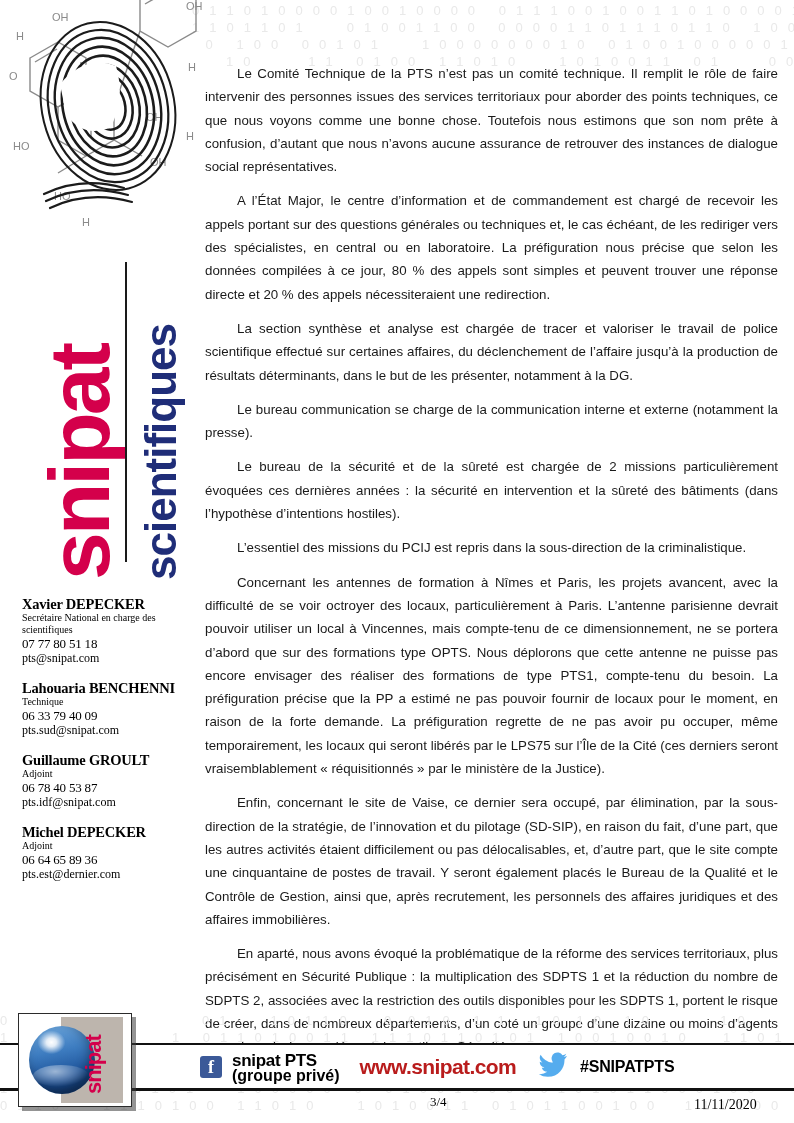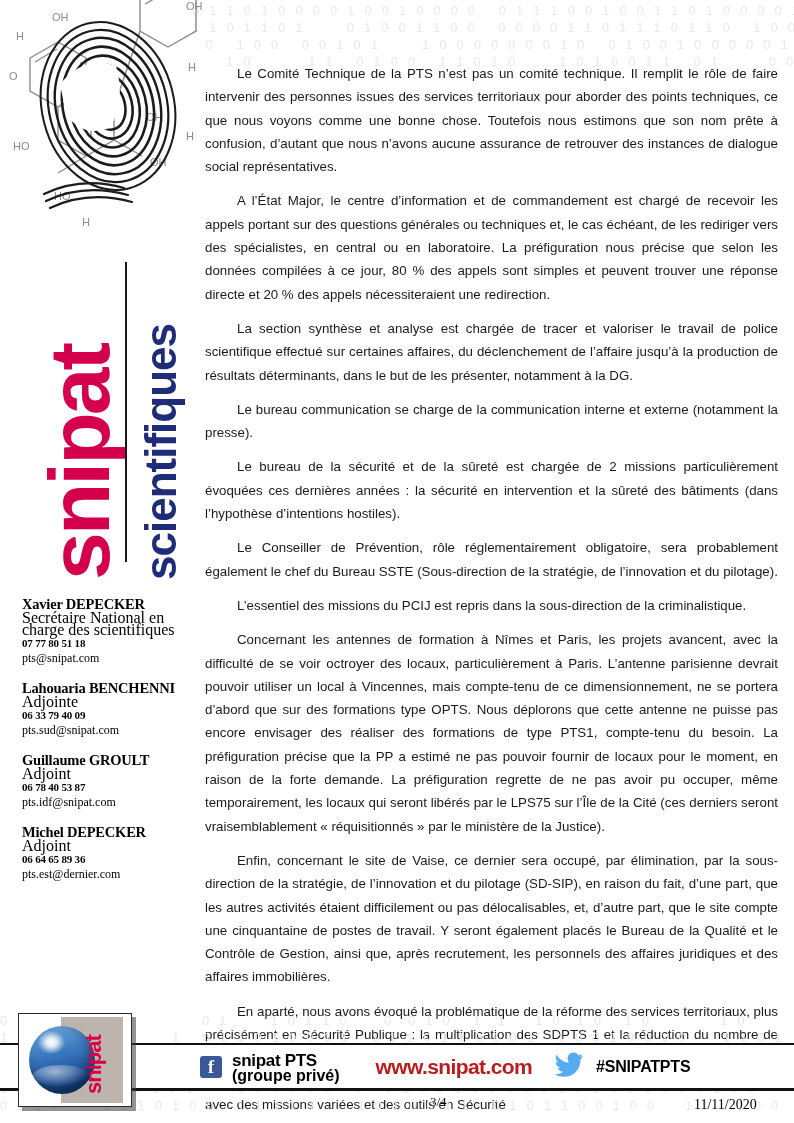--- a/index.html
+++ b/index.html
@@ -103,26 +103,26 @@
   .contact {
     margin-bottom: 15px;
   }
   .contact-name {
     font-weight: bold;
     font-size: 14.5px;
     line-height: 16px;
     letter-spacing: -0.2px;
   }
   .contact-role {
-    font-size: 16px;
+    font-size: 10px;
     line-height: 12px;
   }
   .contact-phone {
-    font-weight: bold;
-    font-size: 11px;
+    font-weight: normal;
+    font-size: 13px;
     line-height: 15px;
     letter-spacing: -0.2px;
   }
   .contact-mail {
     font-size: 12px;
     line-height: 14px;
   }
 
   
   #body-text {
@@ -239,21 +239,21 @@
     top: 1px;
     text-align: center;
     color: #ffffff;
     font-family: "Liberation Serif", serif;
     font-weight: bold;
     font-size: 18px;
     line-height: 21px;
   }
   #fb-text {
     margin-left: 10px;
-    margin-right: 36px;
+    margin-right: 20px;
   }
   #fb-title {
     font-family: "Liberation Sans", sans-serif;
     font-size: 17px;
     font-weight: bold;
     line-height: 18px;
     color: #000;
     letter-spacing: -0.3px;
   }
   #fb-sub {
@@ -373,21 +373,21 @@
 
     <div class="contact">
       <div class="contact-name">Xavier DEPECKER</div>
       <div class="contact-role">Secrétaire National en charge des scientifiques</div>
       <div class="contact-phone">07 77 80 51 18</div>
       <div class="contact-mail">pts@snipat.com</div>
     </div>
 
     <div class="contact">
       <div class="contact-name">Lahouaria BENCHENNI</div>
-      <div class="contact-role">Adjointe</div>
+      <div class="contact-role">Technique</div>
       <div class="contact-phone">06 33 79 40 09</div>
       <div class="contact-mail">pts.sud@snipat.com</div>
     </div>
 
     <div class="contact">
       <div class="contact-name">Guillaume GROULT</div>
       <div class="contact-role">Adjoint</div>
       <div class="contact-phone">06 78 40 53 87</div>
       <div class="contact-mail">pts.idf@snipat.com</div>
     </div>
@@ -400,21 +400,20 @@
     </div>
 
   </div>
 
   <div id="body-text">
     <p>Le Comité Technique de la PTS n’est pas un comité technique. Il remplit le rôle de faire intervenir des personnes issues des services territoriaux pour aborder des points techniques, ce que nous voyons comme une bonne chose. Toutefois nous estimons que son nom prête à confusion, d’autant que nous n’avons aucune assurance de retrouver des instances de dialogue social représentatives.</p>
     <p>A l’État Major, le centre d’information et de commandement est chargé de recevoir les appels portant sur des questions générales ou techniques et, le cas échéant, de les rediriger vers des spécialistes, en central ou en laboratoire. La préfiguration nous précise que selon les données compilées à ce jour, 80 % des appels sont simples et peuvent trouver une réponse directe et 20 % des appels nécessiteraient une redirection.</p>
     <p>La section synthèse et analyse est chargée de tracer et valoriser le travail de police scientifique effectué sur certaines affaires, du déclenchement de l’affaire jusqu’à la production de résultats déterminants, dans le but de les présenter, notamment à la DG.</p>
     <p>Le bureau communication se charge de la communication interne et externe (notamment la presse).</p>
     <p>Le bureau de la sécurité et de la sûreté est chargée de 2 missions particulièrement évoquées ces dernières années : la sécurité en intervention et la sûreté des bâtiments (dans l’hypothèse d’intentions hostiles).</p>
-    <p>Le Conseiller de Prévention, rôle réglementairement obligatoire, sera probablement également le chef du Bureau SSTE (Sous-direction de la stratégie, de l’innovation et du pilotage).</p>
     <p>L’essentiel des missions du PCIJ est repris dans la sous-direction de la criminalistique.</p>
     <p>Concernant les antennes de formation à Nîmes et Paris, les projets avancent, avec la difficulté de se voir octroyer des locaux, particulièrement à Paris. L’antenne parisienne devrait pouvoir utiliser un local à Vincennes, mais compte-tenu de ce dimensionnement, ne se portera d’abord que sur des formations type OPTS. Nous déplorons que cette antenne ne puisse pas encore envisager des réaliser des formations de type PTS1, compte-tenu du besoin. La préfiguration précise que la PP a estimé ne pas pouvoir fournir de locaux pour le moment, en raison de la forte demande. La préfiguration regrette de ne pas avoir pu occuper, même temporairement, les locaux qui seront libérés par le LPS75 sur l’Île de la Cité (ces derniers seront vraisemblablement « réquisitionnés » par le ministère de la Justice).</p>
     <p>Enfin, concernant le site de Vaise, ce dernier sera occupé, par élimination, par la sous-direction de la stratégie, de l’innovation et du pilotage (SD-SIP), en raison du fait, d’une part, que les autres activités étaient difficilement ou pas délocalisables, et, d’autre part, que le site compte une cinquantaine de postes de travail. Y seront également placés le Bureau de la Qualité et le Contrôle de Gestion, ainsi que, après recrutement, les personnels des affaires juridiques et des affaires immobilières.</p>
     <p>En aparté, nous avons évoqué la problématique de la réforme des services territoriaux, plus précisément en Sécurité Publique : la multiplication des SDPTS 1 et la réduction du nombre de SDPTS 2, associées avec la restriction des outils disponibles pour les SDPTS 1, portent le risque de créer, dans de nombreux départements, d’un coté un groupe d’une dizaine ou moins d’agents avec des missions variées et des outils en Sécurité</p>
   </div>
 
   <div class="binary-band" id="binary-bottom">0 1    0    0 1            0 1      1 0 1 1 0     0  0 1 0   1  1    1 0  1 0   1 0          1 0
 1 1 0 1 0 1 0 1      1   0 1 1 0 1 0 0 1 1   1 1 1 0 1 1 0 1 0 1   1 0 0 1 0 0 1 0     1 1 0 1
 1 0 0 1 0 0 1 0 1 0 1 1 1 0 1 0        1 1 1 0 1 0 0 1 0 0   0 0 1 0 1 0 1 1 1 0 0 1 1 0 1 0 0 0
 1 1 0 1 1 0 1   0 1 0 0 1 1 0 0 0 0 0 1 1 0 1 1 1 0 1 1 0 1 0   1 0 0 1 0 0 1   1 0 1 0 0 0 0

